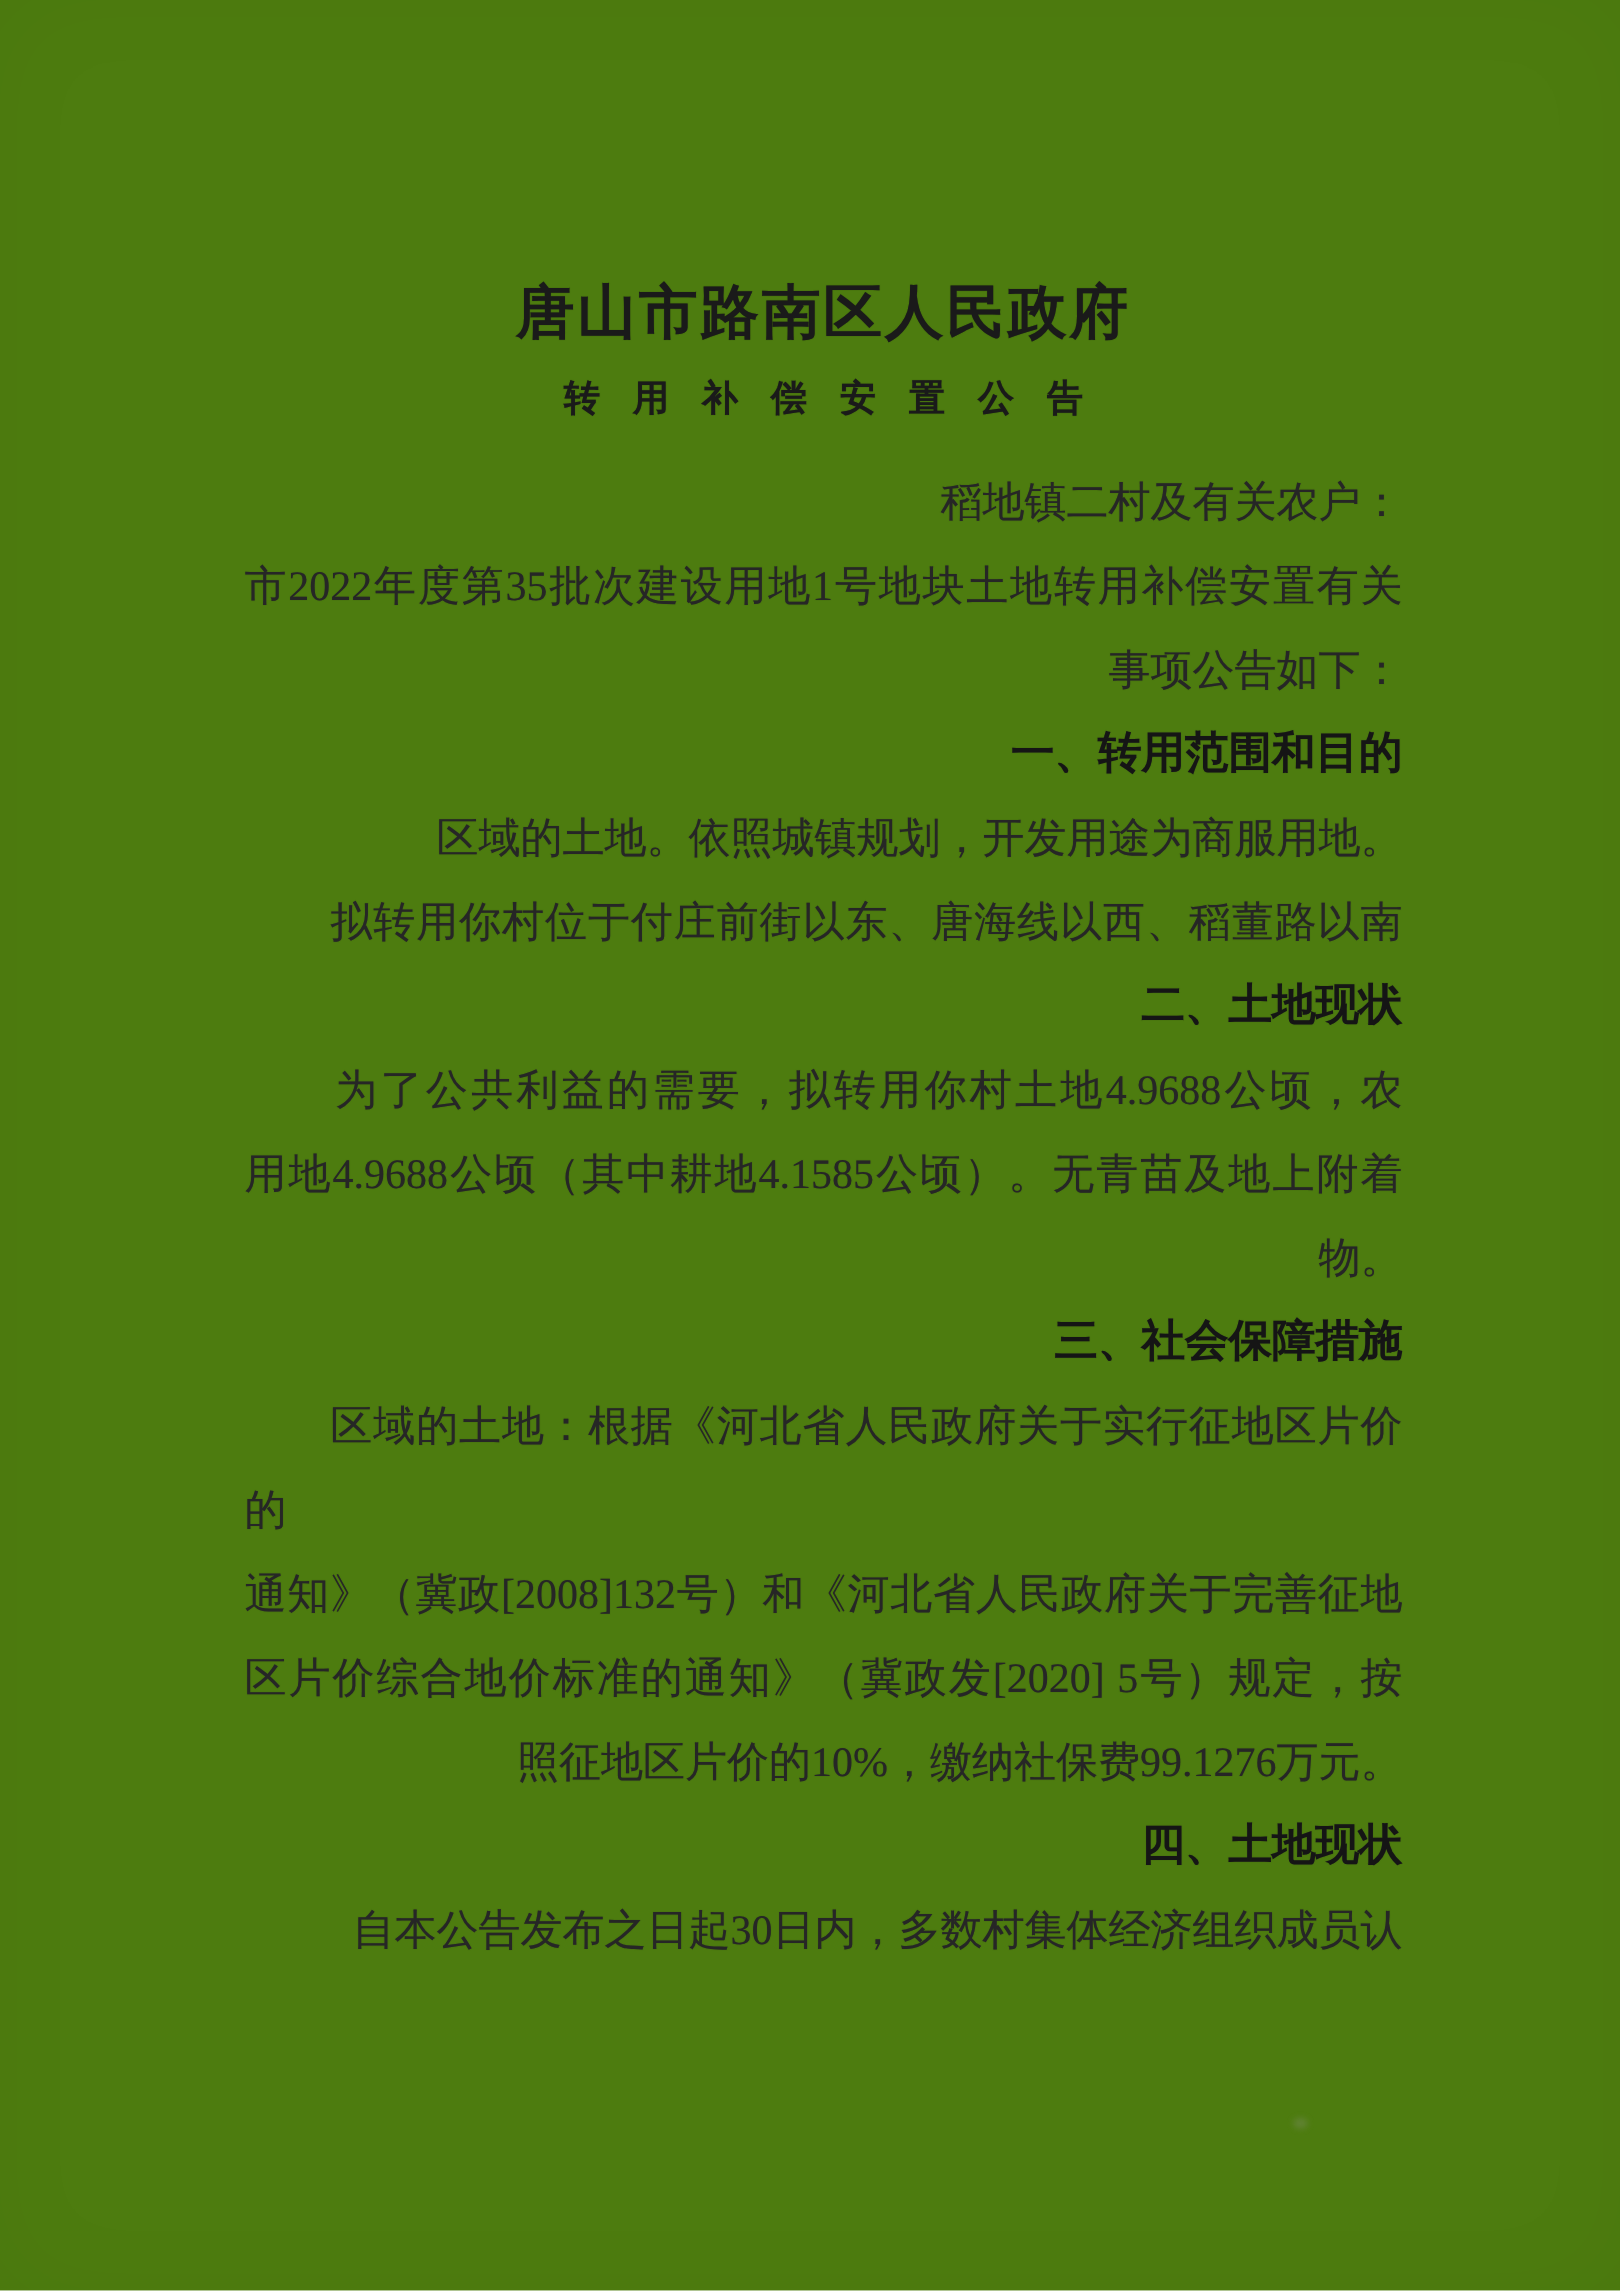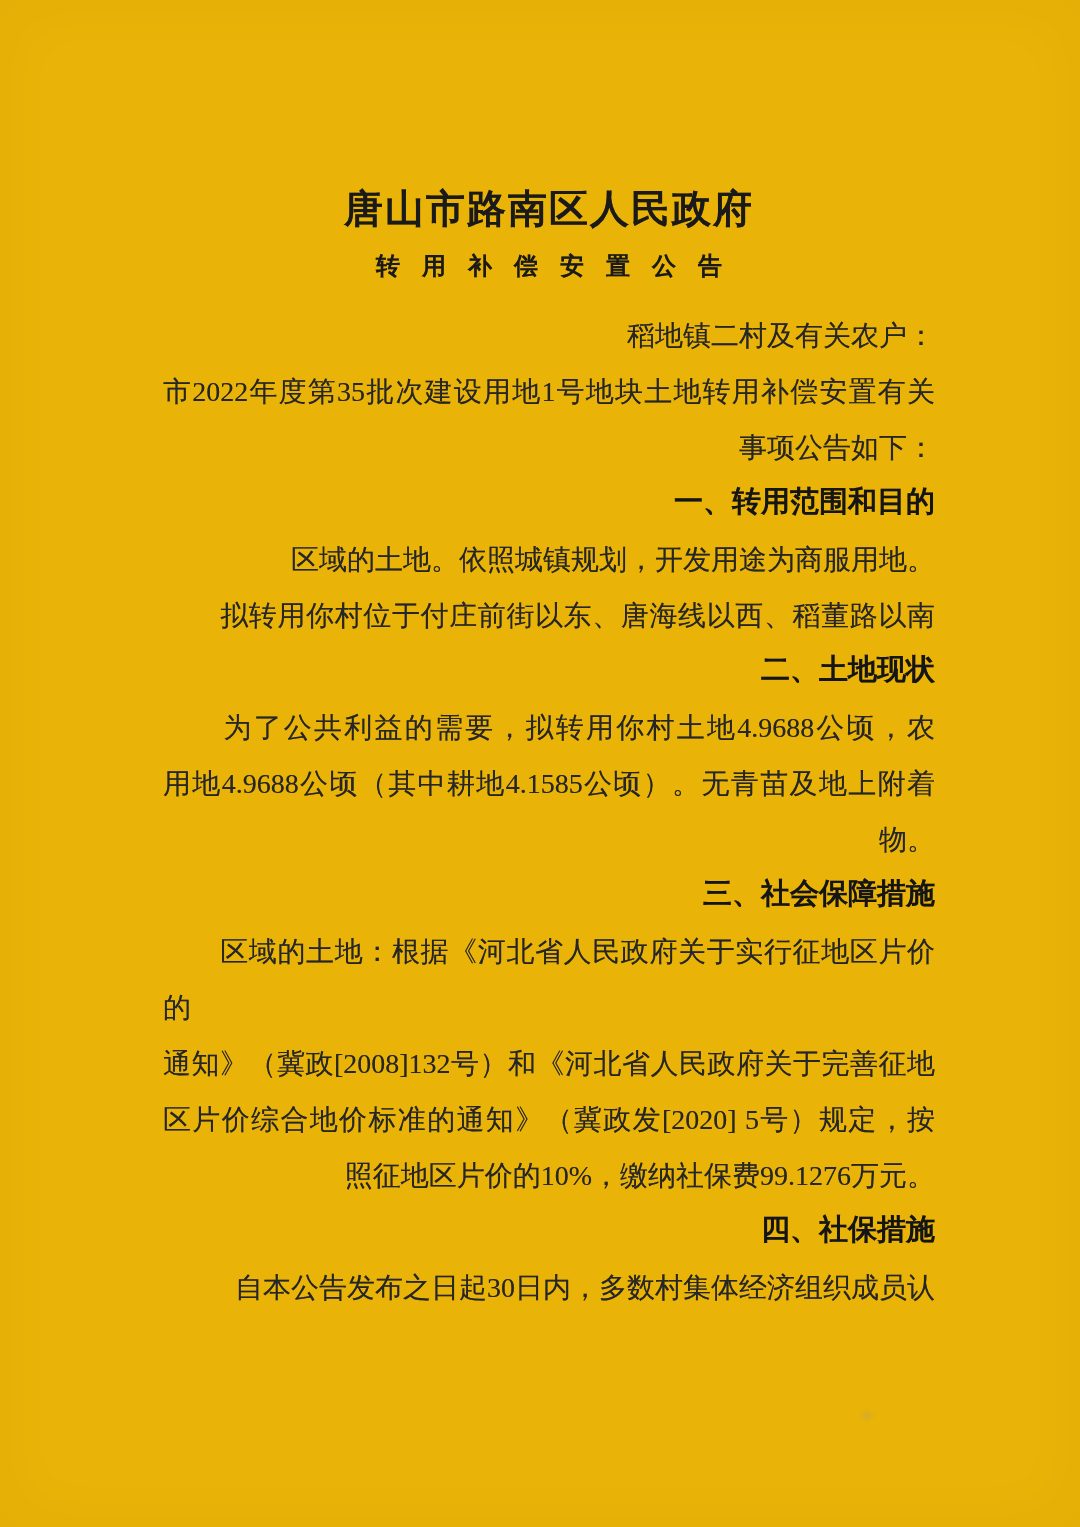--- a/index.html
+++ b/index.html
@@ -4,21 +4,21 @@
 <style>
   html, body {
     margin: 0;
     padding: 0;
     background: #ffffff;
   }
   .page {
     position: relative;
     width: 1080px;
     height: 1527px;
-    background: #eab308;
+    background: #4d7c0f;
     box-shadow: inset 0 0 70px rgba(0,0,0,0.03);
     overflow: hidden;
     font-family: "Liberation Serif", "DejaVu Serif", serif;
   }
   .content {
     position: absolute;
     left: 163px;
     top: 0;
     width: 772px;
   }
@@ -109,21 +109,21 @@
         <div class="block heading">
           <div class="line">三、社会保障措施</div>
         </div>
         <div class="block paragraph">
           <div class="line fill">　　区域的土地：根据《河北省人民政府关于实行征地区片价的</div>
           <div class="line fill">通知》（冀政[2008]132号）和《河北省人民政府关于完善征地</div>
           <div class="line fill">区片价综合地价标准的通知》（冀政发[2020] 5号）规定，按</div>
           <div class="line">照征地区片价的10%，缴纳社保费99.1276万元。</div>
         </div>
         <div class="block heading">
-          <div class="line">四、社保措施</div>
+          <div class="line">四、土地现状</div>
         </div>
         <div class="block paragraph">
           <div class="line">　　自本公告发布之日起30日内，多数村集体经济组织成员认</div>
         </div>
       </div>
   </div>
   <div class="artifact"></div>
 </div>
 
 </body></html>

